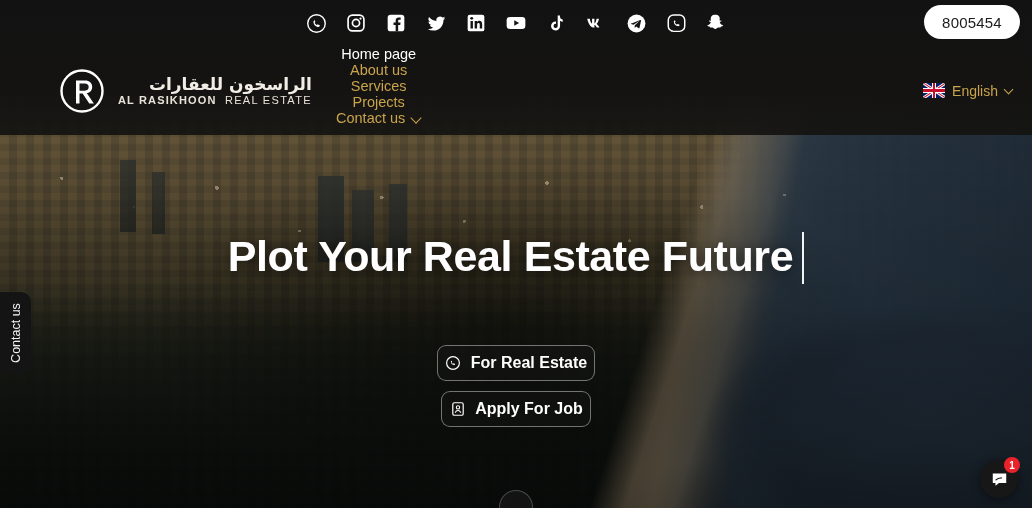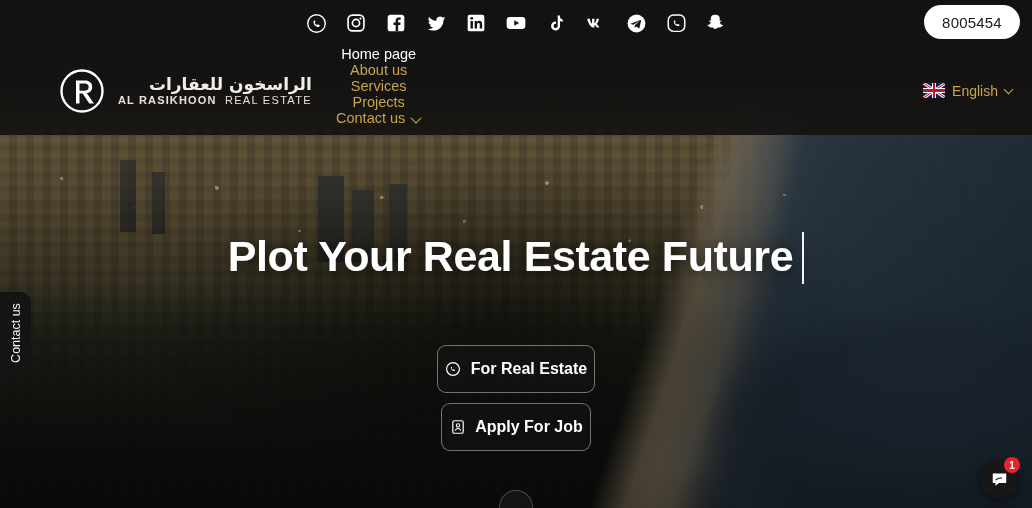--- a/index.html
+++ b/index.html
@@ -133,21 +133,21 @@
   .headline{
     font-size:43px; font-weight:700; color:#fff; letter-spacing:-0.4px; white-space:nowrap;
     text-shadow:0 2px 14px rgba(0,0,0,.5);
   }
   .caret{
     width:2px; height:52px; background:#ffffff; margin-left:9px; opacity:.95;
   }
   .cta-group{ margin-top:61px; display:flex; flex-direction:column; align-items:center; gap:10px; }
   .cta{
     display:flex; align-items:center; justify-content:center; gap:9px;
-    height:48px; padding:0 7px; border-radius:9px;
+    height:36px; padding:0 7px; border-radius:9px;
     border:1px solid rgba(255,255,255,.42);
     background:rgba(25,25,25,.30);
     color:#fff; font-size:16px; font-weight:700; cursor:pointer; white-space:nowrap;
     backdrop-filter:blur(2px);
   }
   .cta .ci{ width:17px; height:17px; display:flex; align-items:center; justify-content:center; }
 
   .scroll-dot{
     position:absolute; left:50%; transform:translateX(-50%); bottom:-16px;
     width:34px; height:34px; border-radius:50%;

